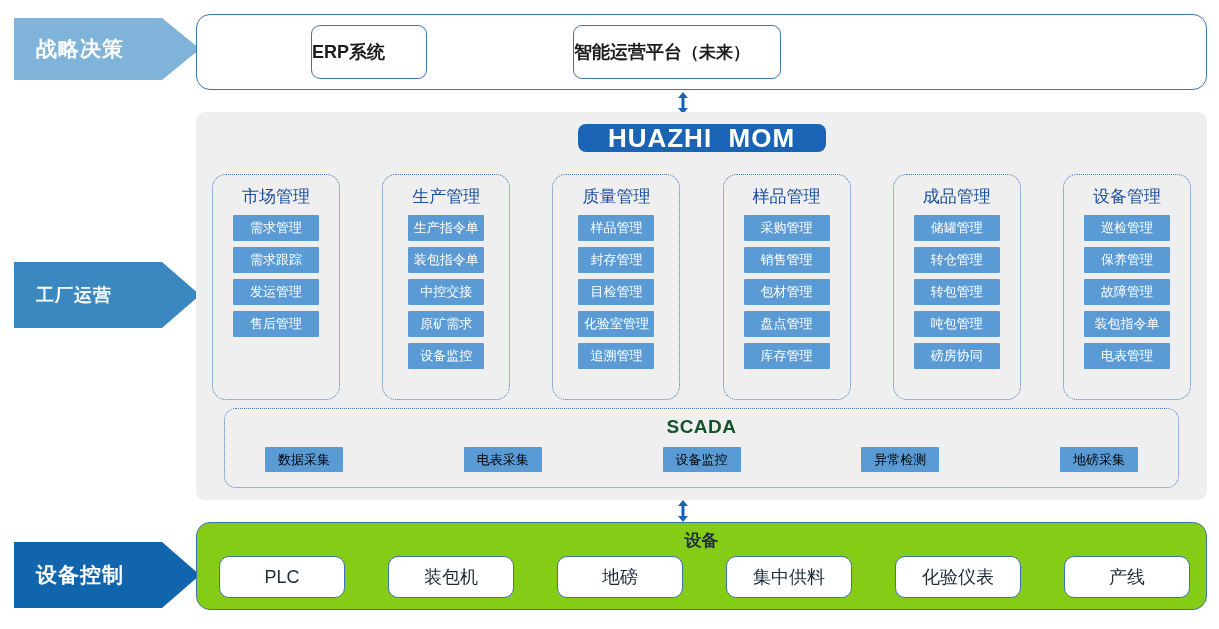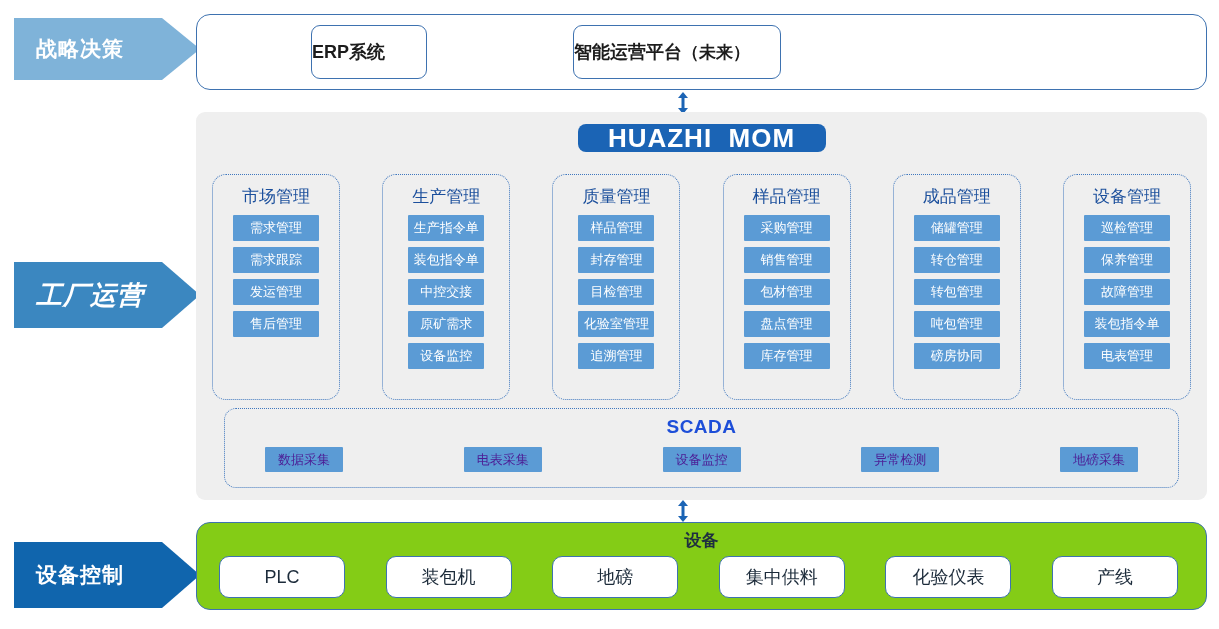--- a/index.html
+++ b/index.html
@@ -19,21 +19,21 @@
     font-weight: bold;
     letter-spacing: 1px;
     padding-left: 22px;
   }
   .band-arrow .arrow-body {
     position: absolute; left: 0; top: 0; height: 100%; width: 100%;
   }
   .band-arrow .label { position: relative; z-index: 2; white-space: nowrap; }
 
   #band-strategy { left: 14px; top: 18px;  width: 186px; height: 62px; font-size: 21px; }
-  #band-factory  { left: 14px; top: 262px; width: 186px; height: 66px; font-size: 26px; font-style: italic; }
+  #band-factory  { left: 14px; top: 262px; width: 186px; height: 66px; font-size: 18px; }
   #band-device   { left: 14px; top: 542px; width: 186px; height: 66px; font-size: 21px; }
 
   
   #strategy-panel {
     position: absolute; left: 196px; top: 14px; width: 1011px; height: 76px;
     border: 1.6px solid #3e72b0; border-radius: 14px; background: #fff;
   }
   .pill {
     position: absolute; top: 50%; transform: translateY(-50%);
     border: 1.6px solid #3e72b0; border-radius: 9px; background: #fff;
@@ -89,43 +89,43 @@
   }
   .module-col.wide .module-item { width: 76px; }
 
   
   #scada-band {
     position: absolute; left: 28px; top: 296px; right: 28px; height: 80px;
     border: 1.6px dotted #3f77be; border-radius: 12px;
   }
   #scada-title {
     position: absolute; top: 7px; left: 50%; transform: translateX(-50%);
-    color: #1d4ed8; font-weight: bold; font-size: 19px; letter-spacing: .5px;
+    color: #14532d; font-weight: bold; font-size: 19px; letter-spacing: .5px;
   }
   #scada-items {
     position: absolute; left: 40px; right: 40px; top: 38px;
     display: flex; justify-content: space-between;
   }
   .scada-item {
-    width: 78px; height: 25px; background: #5b9bd5; color: #4c1d95;
+    width: 78px; height: 25px; background: #5b9bd5; color: #000000;
     display: flex; align-items: center; justify-content: center;
     font-size: 13px; white-space: nowrap; border-radius: 1px;
   }
 
   
   #device-panel {
     position: absolute; left: 196px; top: 522px; width: 1011px; height: 88px;
     border: 1.6px solid #3e72b0; border-radius: 14px; background: #84cc16;
   }
   #device-title {
     position: absolute; top: 6px; left: 50%; transform: translateX(-50%);
     font-weight: bold; font-size: 17px; color: #1f2f40;
   }
   #device-items {
-    position: absolute; left: 22px; right: 28px; top: 33px;
+    position: absolute; left: 22px; right: 16px; top: 33px;
     display: flex; justify-content: space-between;
   }
   .device-item {
     width: 126px; height: 42px;
     border: 1.5px solid #3e72b0; border-radius: 10px; background: #fff;
     display: flex; align-items: center; justify-content: center;
     font-size: 18px; color: #1c2b3a; white-space: nowrap;
   }
 </style>
 </head>

